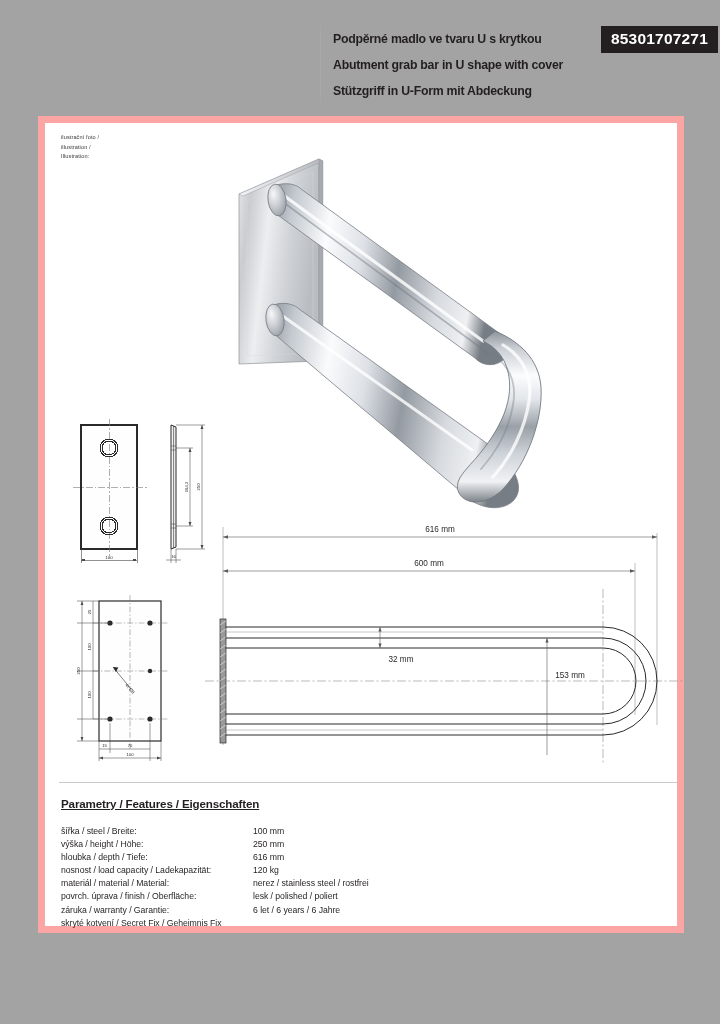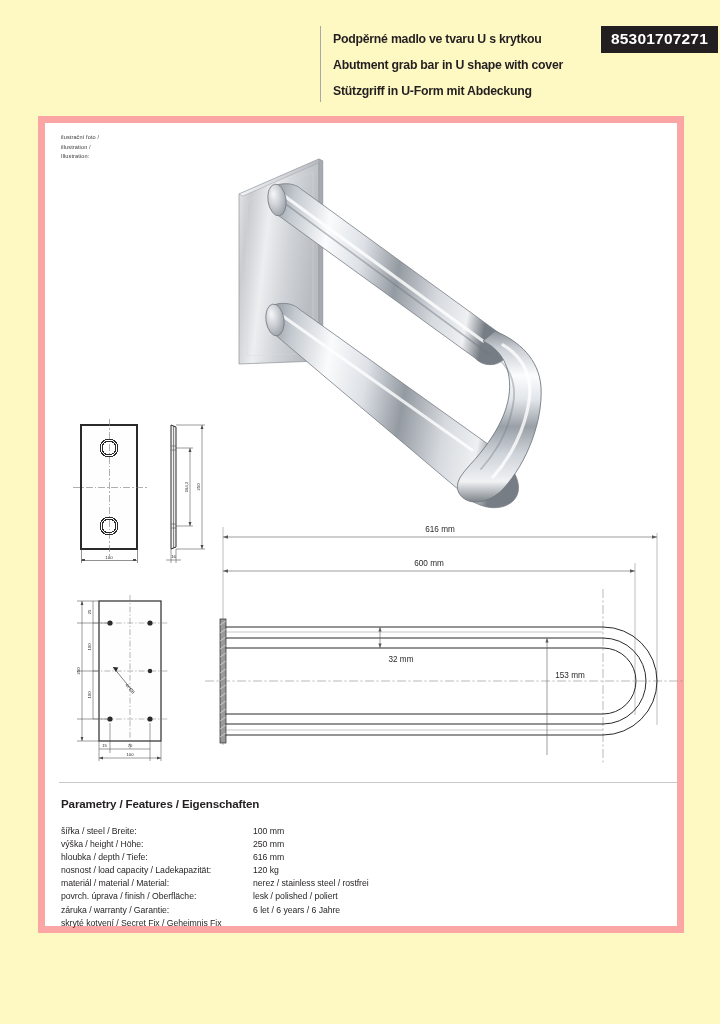--- a/index.html
+++ b/index.html
@@ -11,21 +11,21 @@
     background: #ffffff;
     font-family: "Liberation Sans", sans-serif;
     color: #231f20;
     overflow: hidden;
   }
 
   .page {
     position: relative;
     width: 720px;
     height: 1024px;
-    background: #fef9c3;
+    background: #a3a3a3;
     padding-left: 8px;
   }
 
   
   .header {
     position: absolute;
     left: 0; top: 0;
     width: 724px;
     height: 112px;
   }
@@ -120,20 +120,21 @@
   }
 
   .params-title {
     position: absolute;
     left: 16px;
     top: 674px;
     font-size: 11.6px;
     font-weight: bold;
     letter-spacing: -0.15px;
     color: #231f20;
+    text-decoration: underline;
   }
 
   .params-table {
     position: absolute;
     left: 16px;
     top: 702px;
     border-collapse: collapse;
     font-size: 8.7px;
     line-height: 13.1px;
     color: #231f20;

